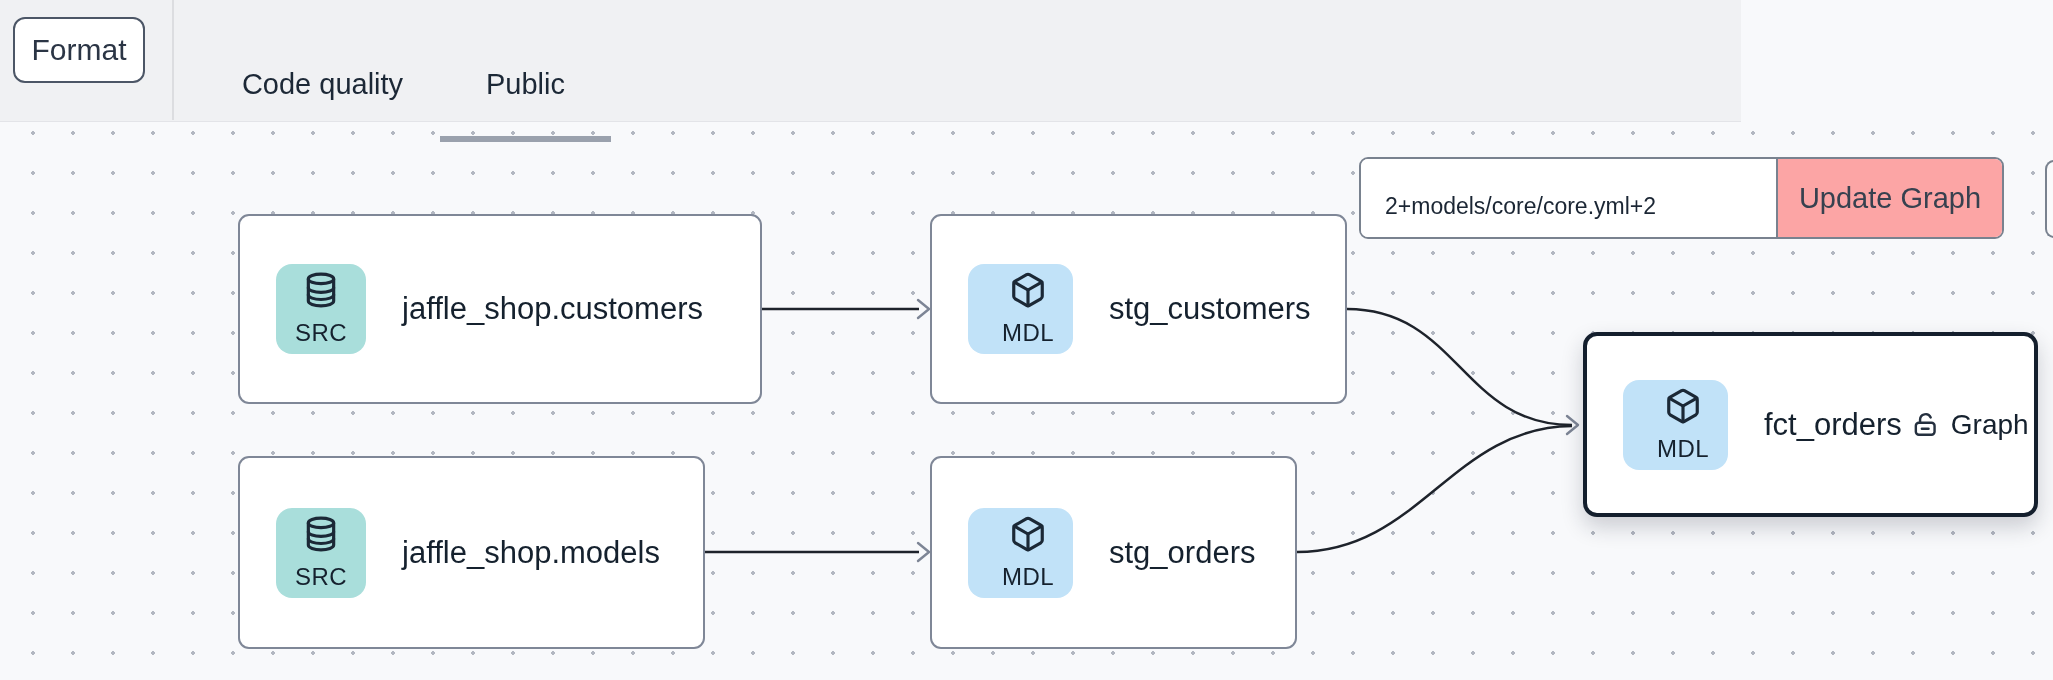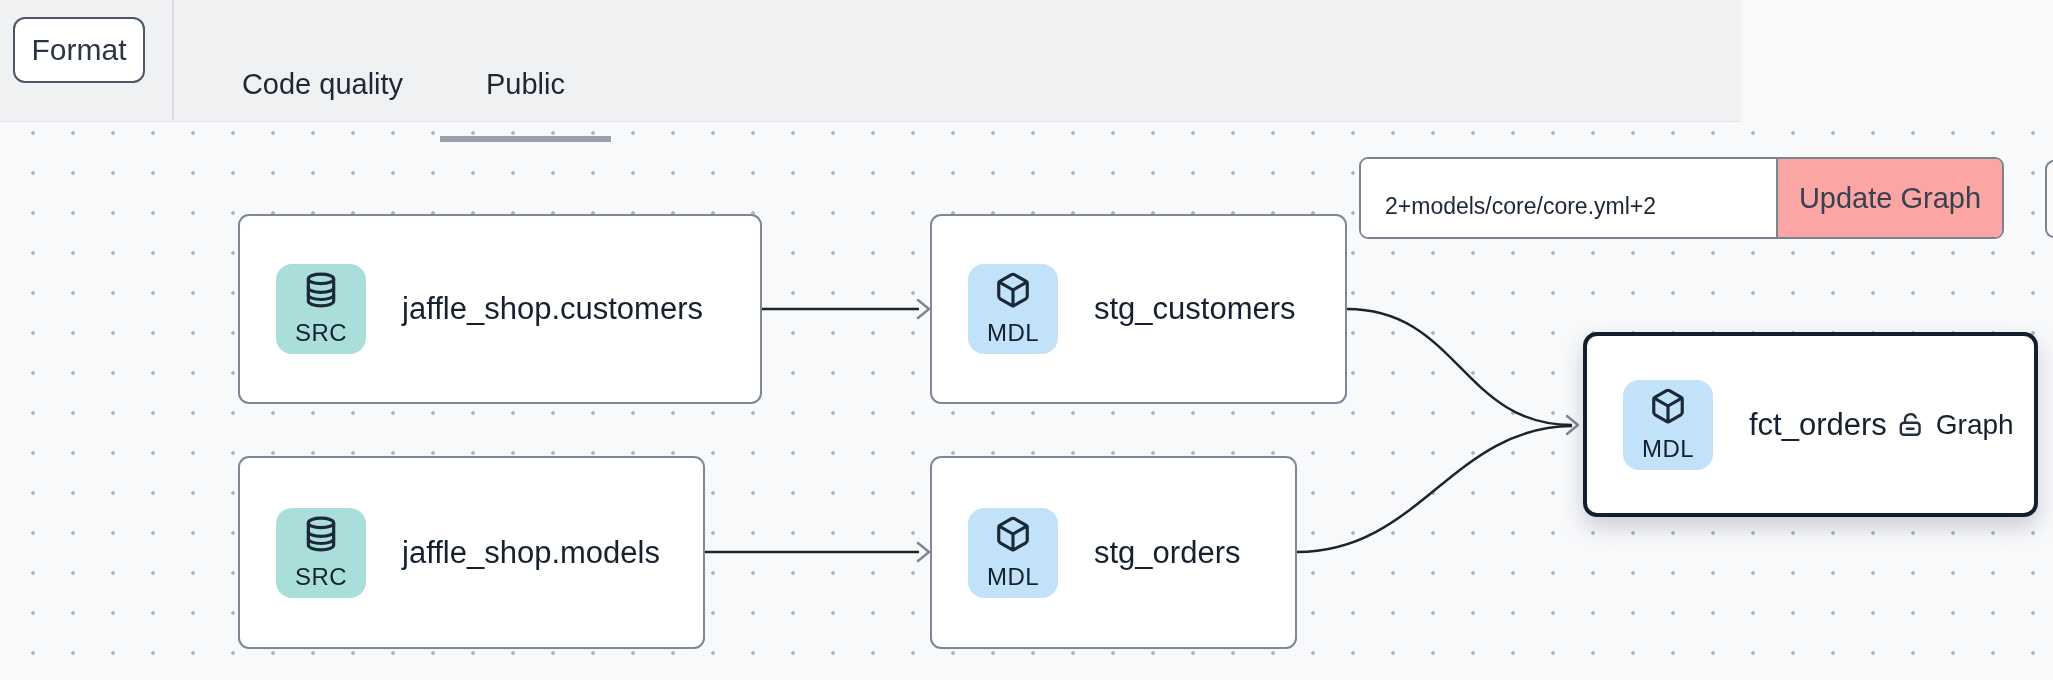--- a/index.html
+++ b/index.html
@@ -51,21 +51,21 @@
   }
   .node.selected{
     border:4.5px solid #141f2d;border-radius:14px;
     box-shadow:0 10px 22px rgba(23,32,48,0.20);
   }
   .badge{
     width:90px;height:90px;border-radius:16px;flex:none;
     display:flex;flex-direction:column;align-items:center;justify-content:center;
   }
   .badge.src{background:#a9dedb;}
-  .badge.mdl{background:#c1e2f8;}
+  .badge.mdl{background:#c1e2f8;padding-left:15px;}
   .badge svg{width:38px;height:38px;stroke:#1b2836;stroke-width:2;fill:none;
     stroke-linecap:round;stroke-linejoin:round;}
   .badge-label{font-size:24px;font-weight:500;color:#15212e;margin-top:10px;letter-spacing:0.5px;}
   .node-label{font-size:31px;font-weight:500;color:#15212e;white-space:nowrap;}
   .node-text-col{display:flex;flex-direction:row;gap:9px;}
   .access-row{display:flex;align-items:center;gap:11px;font-size:28px;color:#15212e;}
   .access-row svg{width:29px;height:29px;stroke:#25303f;stroke-width:2;fill:none;
     stroke-linecap:round;stroke-linejoin:round;}
   
   .selector-group{

